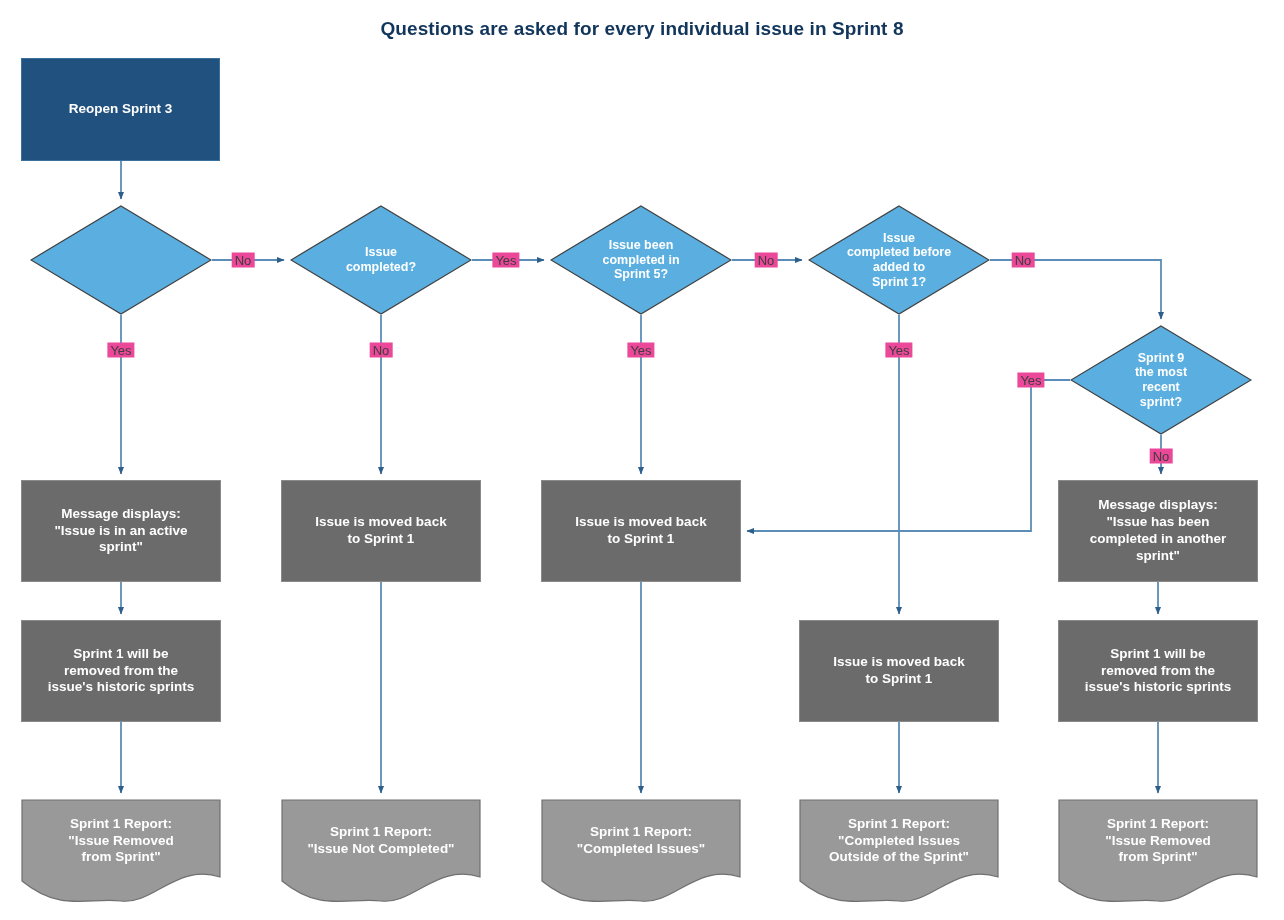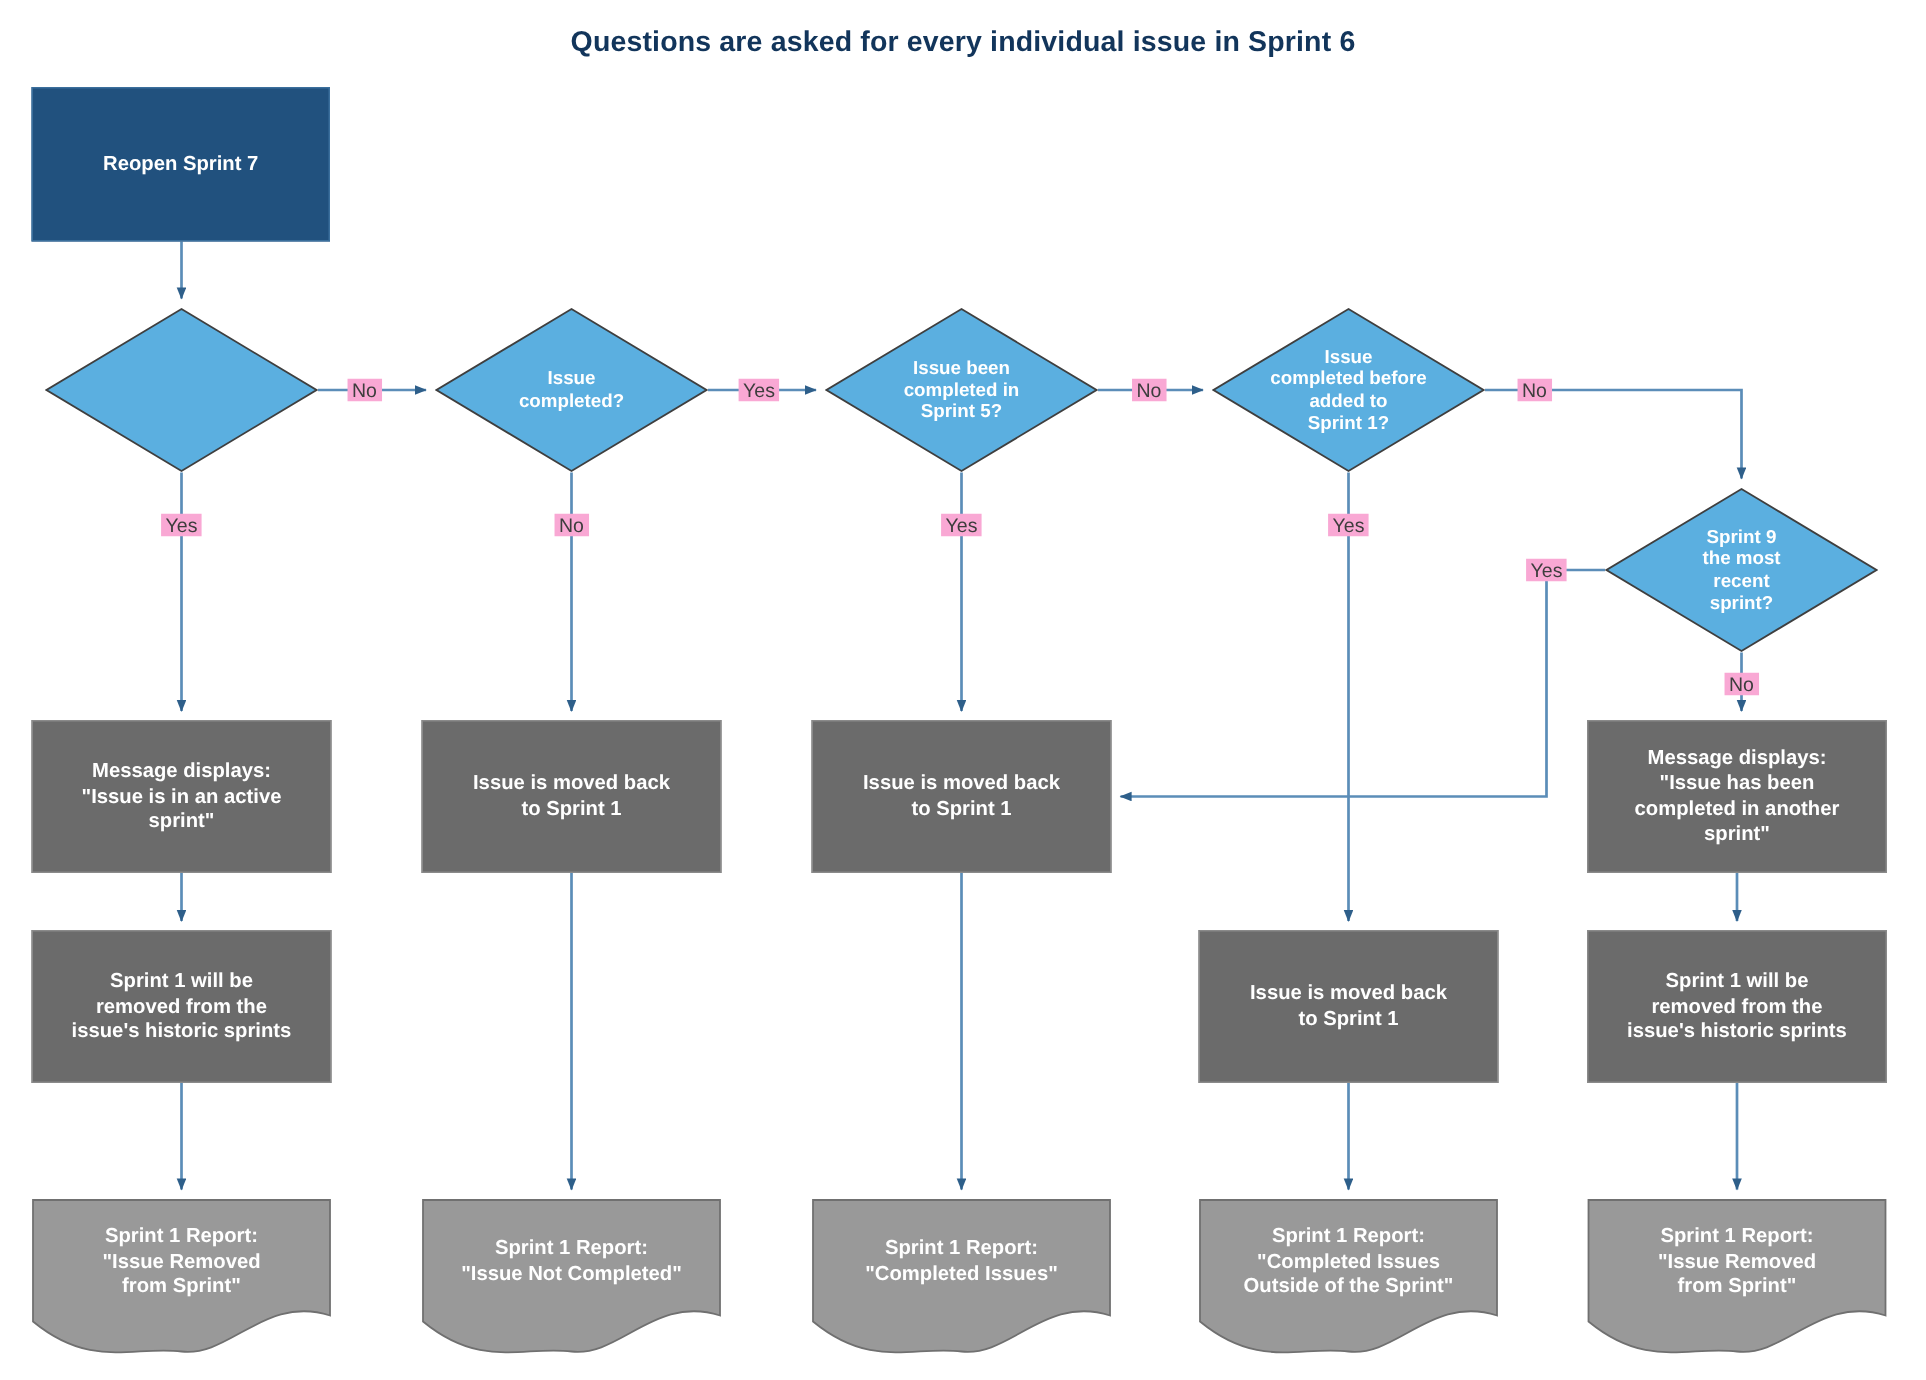--- a/index.html
+++ b/index.html
@@ -93,33 +93,33 @@
     position: relative;
     z-index: 2;
     font-size: 12.5px;
     line-height: 1.18;
   }
   .edge-label {
     position: absolute;
     font-size: 13px;
     font-weight: normal;
     color: #3d3d3d;
-    background: #f9a8d4;
+    background: #ec4899;
     padding: 0 3px;
     white-space: nowrap;
     transform: translate(-50%, -50%);
     font-family: "Liberation Sans", sans-serif;
   }
 </style>
 </head>
 <body>
 
 <div id="flow-root">
 
-  <div class="chart-title">Questions are asked for every individual issue in Sprint 6</div>
+  <div class="chart-title">Questions are asked for every individual issue in Sprint 8</div>
 
   <svg id="edge-layer" width="1284" height="920" viewBox="0 0 1284 920" xmlns="http://www.w3.org/2000/svg">
     <defs>
       <marker id="arrowhead" markerWidth="9" markerHeight="9" refX="7.4" refY="3.2" orient="auto" markerUnits="userSpaceOnUse">
         <path d="M0,0 L8,3.2 L0,6.4 z" fill="#2E5F8A"></path>
       </marker>
     </defs>
     <g id="edges-group">
         <polyline points="121,161 121,199" fill="none" stroke="#5B8DB8" stroke-width="1.8" marker-end="url(#arrowhead)"></polyline>
         <polyline points="212,260 284,260" fill="none" stroke="#5B8DB8" stroke-width="1.8" marker-end="url(#arrowhead)"></polyline>
@@ -136,21 +136,21 @@
         <polyline points="381,582 381,793" fill="none" stroke="#5B8DB8" stroke-width="1.8" marker-end="url(#arrowhead)"></polyline>
         <polyline points="641,582 641,793" fill="none" stroke="#5B8DB8" stroke-width="1.8" marker-end="url(#arrowhead)"></polyline>
         <polyline points="1158,582 1158,614" fill="none" stroke="#5B8DB8" stroke-width="1.8" marker-end="url(#arrowhead)"></polyline>
         <polyline points="121,722 121,793" fill="none" stroke="#5B8DB8" stroke-width="1.8" marker-end="url(#arrowhead)"></polyline>
         <polyline points="899,722 899,793" fill="none" stroke="#5B8DB8" stroke-width="1.8" marker-end="url(#arrowhead)"></polyline>
         <polyline points="1158,722 1158,793" fill="none" stroke="#5B8DB8" stroke-width="1.8" marker-end="url(#arrowhead)"></polyline>
       </g>
   </svg>
 
   <div id="node-layer">
-      <div class="node node-start" style="left: 21px; top: 58px; width: 199px; height: 103px;"><span>Reopen Sprint 7</span></div>
+      <div class="node node-start" style="left: 21px; top: 58px; width: 199px; height: 103px;"><span>Reopen Sprint 3</span></div>
       <div class="node node-decision" style="left: 30px; top: 205px; width: 182px; height: 110px;"><svg width="182" height="110" viewBox="0 0 182 110">
           <polygon points="91,1 181,55 91,109 1,55" fill="#5BAFE0" stroke="#3f3f3f" stroke-width="1.2"></polygon>
         </svg><span class="dia-label"></span></div>
       <div class="node node-decision" style="left: 290px; top: 205px; width: 182px; height: 110px;"><svg width="182" height="110" viewBox="0 0 182 110">
           <polygon points="91,1 181,55 91,109 1,55" fill="#5BAFE0" stroke="#3f3f3f" stroke-width="1.2"></polygon>
         </svg><span class="dia-label">Issue
 completed?</span></div>
       <div class="node node-decision" style="left: 550px; top: 205px; width: 182px; height: 110px;"><svg width="182" height="110" viewBox="0 0 182 110">
           <polygon points="91,1 181,55 91,109 1,55" fill="#5BAFE0" stroke="#3f3f3f" stroke-width="1.2"></polygon>
         </svg><span class="dia-label">Issue been

